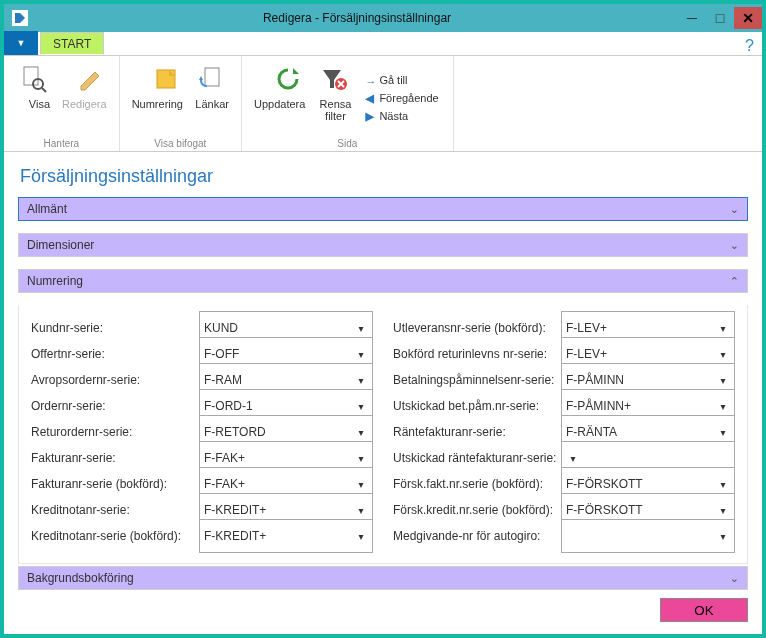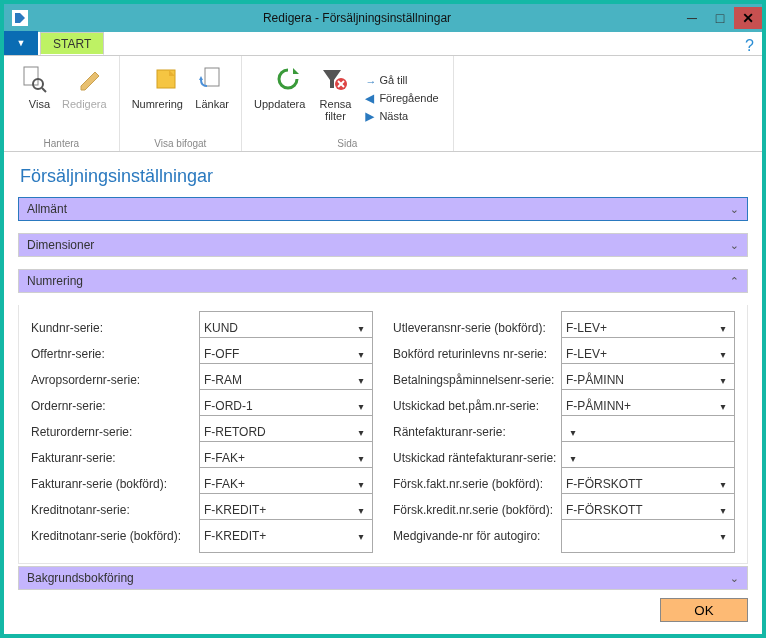--- a/index.html
+++ b/index.html
@@ -36,21 +36,21 @@
 .accordion.active{border:1px solid #2a79bf}
 .panel{border-left:1px solid #e5e5e5;border-right:1px solid #e5e5e5;border-bottom:1px solid #e5e5e5;padding:10px 12px 14px;margin-bottom:2px}
 .grid{display:flex;gap:20px}
 .col{flex:1}
 .row{display:flex;align-items:center;height:26px}
 .row label{width:168px;font-size:12px}
 .combo{flex:1;height:20px;border:1px solid #aaa;background:#fff;display:flex;align-items:center;padding:16px 4px;position:relative}
 .combo .val{flex:1;font-size:12px}
 .combo .dd{width:14px;text-align:center;color:#333;font-size:10px}
 .footer{position:absolute;bottom:12px;right:14px}
-.okbtn{width:88px;height:24px;border:1px solid #888;background:#fdba74;cursor:pointer}
+.okbtn{width:88px;height:24px;border:1px solid #888;background:#ec4899;cursor:pointer}
 svg{display:block}
 </style>
 </head>
 <body>
 <div class="window">
 
 <div class="titlebar">
   <div class="tb-icon">
     <svg width="12" height="12" viewBox="0 0 12 12">
           <path d="M1 1 L6 1 L11 6 L6 11 L1 11 Z" fill="#2a79bf"></path>
@@ -270,20 +270,21 @@
             <div class="row">
               <label>Utskickad bet.påm.nr-serie:</label>
               <div class="combo">
                 <span class="val">F-PÅMINN+</span>
                 <span class="dd">▾</span>
               </div>
             </div>
             <div class="row">
               <label>Räntefakturanr-serie:</label>
               <div class="combo">
+                <span class="val">F-RÄNTA</span>
                 <span class="dd">▾</span>
               </div>
             </div>
             <div class="row">
               <label>Utskickad räntefakturanr-serie:</label>
               <div class="combo">
                 <span class="dd">▾</span>
               </div>
             </div>
             <div class="row">

